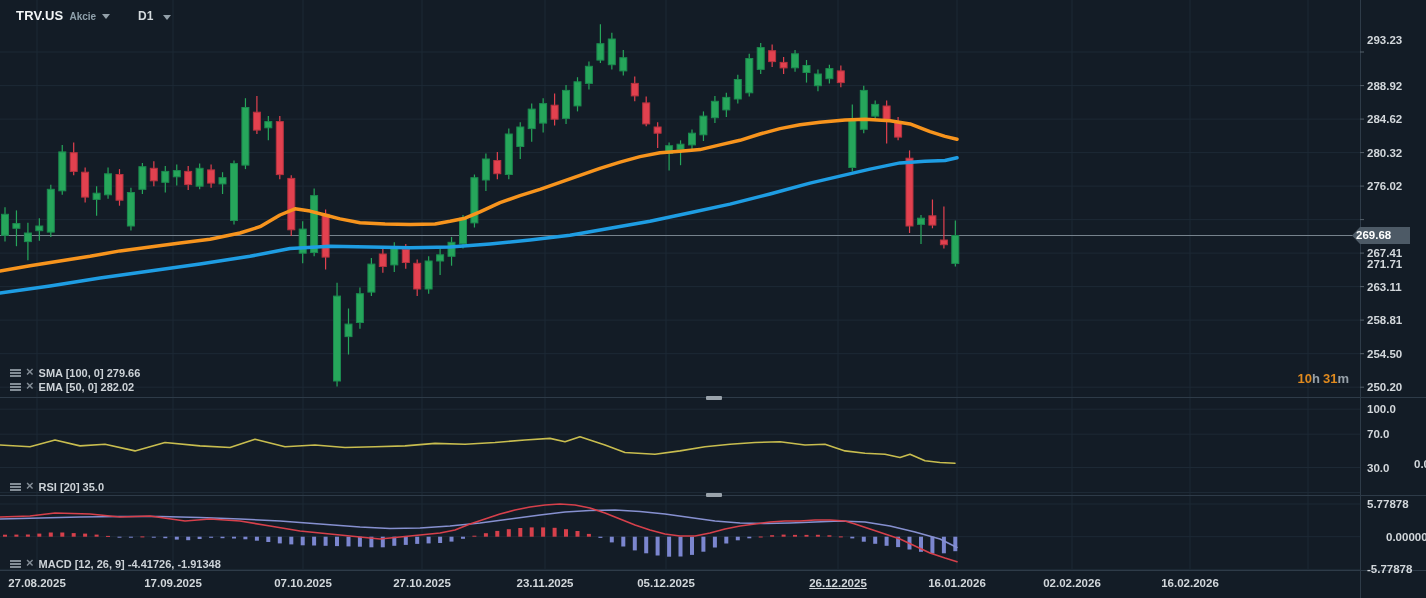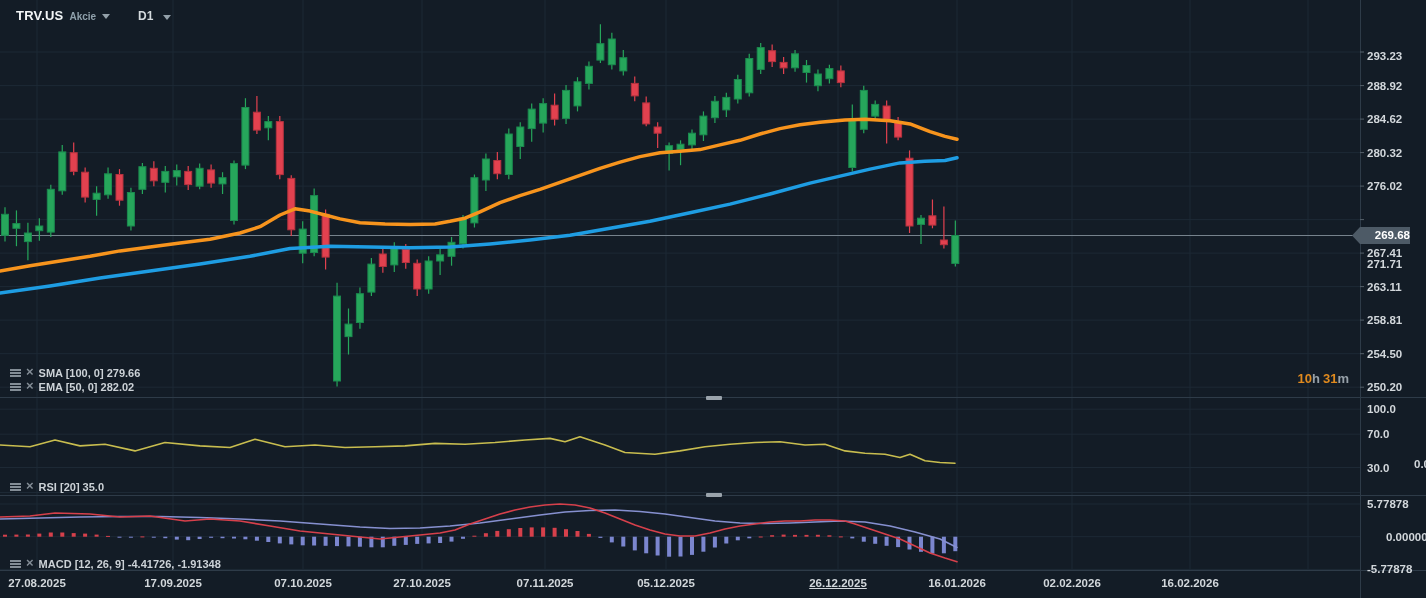--- a/index.html
+++ b/index.html
@@ -18,21 +18,21 @@
   
   .legend-row{position:absolute;display:flex;align-items:center;gap:5px;color:#ccd2d7;
     font-size:11px;font-weight:700;white-space:nowrap;}
   .icon-menu{display:inline-block;width:11px;height:8px;
     background:repeating-linear-gradient(to bottom,#838d96 0 2px,rgba(0,0,0,0) 2px 3px);cursor:pointer;}
   .icon-close{color:#838d96;font-size:13px;font-weight:700;line-height:10px;cursor:pointer;margin-top:-2px;}
   
   .axis-label{position:absolute;color:#d2d7db;font-size:11.5px;font-weight:700;line-height:12px;}
   .date-label{transform:translateX(-50%);}
   .price-tag{position:absolute;left:1352px;width:58px;height:17px;background:#4d5a66;color:#ffffff;
-    font-size:11.5px;font-weight:700;line-height:17px;text-align:right;
+    font-size:11.5px;font-weight:700;line-height:17px;text-align:left;
     clip-path:polygon(0 50%,8px 0,100% 0,100% 100%,8px 100%);padding-left:4px;box-sizing:border-box;}
   
   .timer{position:absolute;left:1150px;top:371px;width:202px;text-align:right;font-size:13px;font-weight:700;}
   .timer .num{color:#e08a1e;}
   .timer .unit{color:#97a1a9;padding-right:3px;}
   
   .handle{position:absolute;width:16px;height:4px;background:#9aa3ab;border-radius:1px;left:706px;cursor:row-resize;}
 </style>
 </head>
 <body>
@@ -377,21 +377,21 @@
   <div class="timer">
     <span class="num">10</span><span class="unit">h</span><span class="num">31</span><span class="unit">m</span>
   </div>
 
   <div class="price-tag" id="price-tag" style="top: 226.954px;">269.68</div>
 
   <div class="handle" style="top:396px;"></div>
   <div class="handle" style="top:493px;"></div>
 
   <div id="price-axis" class="ov">
-      <div class="axis-label" style="left: 1367px; top: 50px; text-align: right;">293.23</div>
+      <div class="axis-label" style="left: 1367px; top: 34px; text-align: right;">293.23</div>
       <div class="axis-label" style="left: 1367px; top: 79.5749px;">288.92</div>
       <div class="axis-label" style="left: 1367px; top: 113.072px;">284.62</div>
       <div class="axis-label" style="left: 1367px; top: 146.569px;">280.32</div>
       <div class="axis-label" style="left: 1367px; top: 180.066px;">276.02</div>
       <div class="axis-label" style="left: 1367px; top: 213.641px; margin-top: 44px;">271.71</div>
       <div class="axis-label" style="left: 1367px; top: 247.138px; text-align: right;">267.41</div>
       <div class="axis-label" style="left: 1367px; top: 280.635px;">263.11</div>
       <div class="axis-label" style="left: 1367px; top: 314.132px;">258.81</div>
       <div class="axis-label" style="left: 1367px; top: 347.707px;">254.50</div>
       <div class="axis-label" style="left: 1367px; top: 381.204px;">250.20</div>
@@ -401,20 +401,20 @@
       <div class="axis-label" style="left: 1367px; top: 458px; margin-left: 47px;">0.0</div>
       <div class="axis-label" style="left: 1367px; top: 498.004px;">5.77878</div>
       <div class="axis-label" style="left: 1367px; top: 530.7px; padding-left: 19px;">0.00000</div>
       <div class="axis-label" style="left: 1367px; top: 563.396px;">-5.77878</div>
     </div>
   <div id="date-axis" class="ov">
       <div class="axis-label date-label" style="left: 37px; top: 577px;">27.08.2025</div>
       <div class="axis-label date-label" style="left: 173px; top: 577px;">17.09.2025</div>
       <div class="axis-label date-label" style="left: 303px; top: 577px;">07.10.2025</div>
       <div class="axis-label date-label" style="left: 422px; top: 577px;">27.10.2025</div>
-      <div class="axis-label date-label" style="left: 545px; top: 577px;">07.11.2025</div>
+      <div class="axis-label date-label" style="left: 545px; top: 577px;">23.11.2025</div>
       <div class="axis-label date-label" style="left: 666px; top: 577px;">05.12.2025</div>
       <div class="axis-label date-label" style="left: 838px; top: 577px; text-decoration: underline;">26.12.2025</div>
       <div class="axis-label date-label" style="left: 957px; top: 577px;">16.01.2026</div>
       <div class="axis-label date-label" style="left: 1072px; top: 577px;">02.02.2026</div>
       <div class="axis-label date-label" style="left: 1190px; top: 577px;">16.02.2026</div>
     </div>
 </div>
 
 </body></html>

